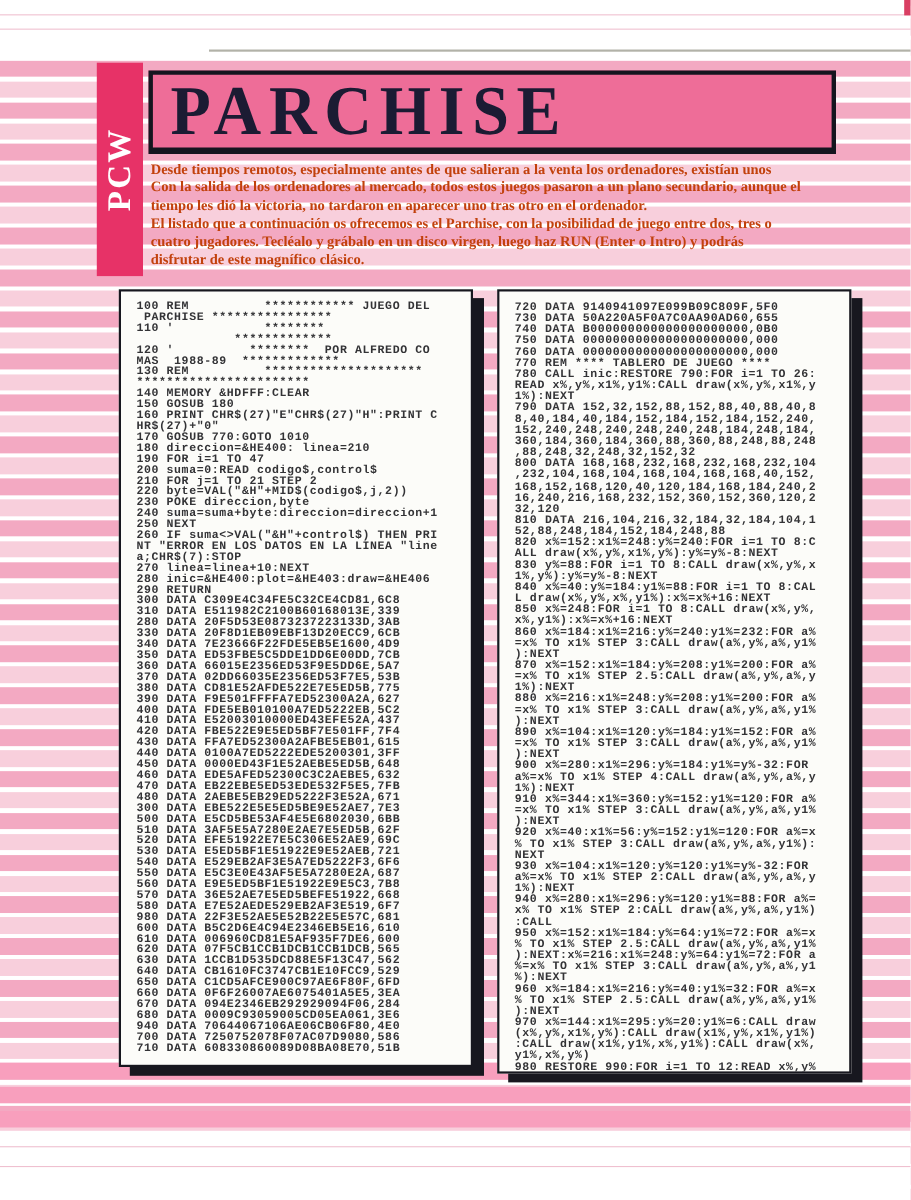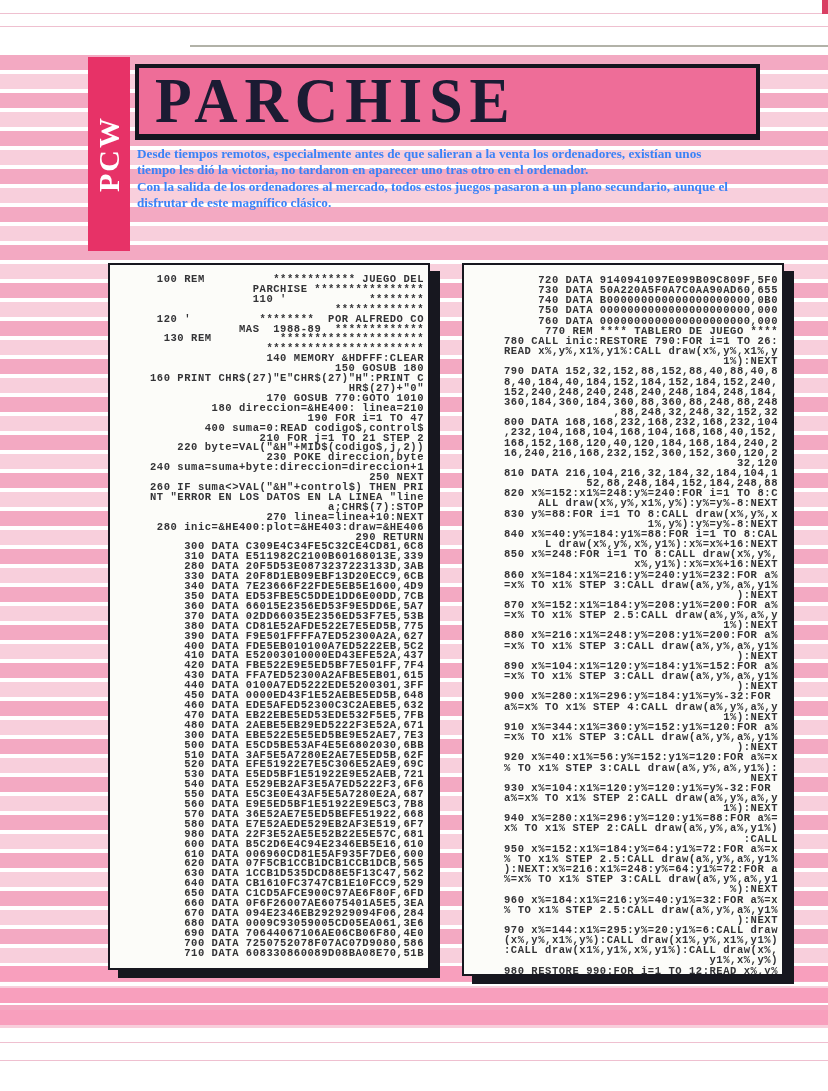--- a/index.html
+++ b/index.html
@@ -47,38 +47,37 @@
   .page-title{
     font-family:"Liberation Serif",serif;font-weight:700;
     font-size:60px;letter-spacing:7px;color:#1b1b33;
     transform:scaleY(1.06);line-height:1;
   }
 
   
   .intro{
     position:absolute;left:137px;top:146px;width:686px;
     font-family:"Liberation Serif",serif;font-weight:700;
-    font-size:13.2px;line-height:16.4px;color:#3b82f6;
+    font-size:13.2px;line-height:16.4px;color:#c2410c;
   }
   .intro .line{white-space:nowrap;}
 
   
   .panel{
     position:absolute;box-sizing:border-box;width:322px;
     background:#fcfcf9;border:2px solid #17171f;
     box-shadow:10px 8px 0 #17171f;
     padding:10px 4px 8px 14px;overflow:hidden;
   }
   .panel-left{left:108px;top:263px;height:707px;}
-  .panel-right{left:462px;top:263px;height:713px;}
+  .panel-right{left:452px;top:263px;height:713px;}
   .code{
     font-family:"Liberation Mono","DejaVu Sans Mono",monospace;
     font-weight:700;font-size:10.5px;color:#333336;
     letter-spacing:0.55px;
-    text-align:right;
   }
   .panel-left .code .line{white-space:pre;line-height:9.9px;}
   .panel-right .code .line{white-space:pre;line-height:10.15px;}
 </style>
 </head>
 <body>
 
 <div id="page">
   <div class="stripes"></div>
 
@@ -102,43 +101,45 @@
   <div class="pcw-bar">
     <span class="pcw-label">PCW</span>
   </div>
 
   <div class="title-box">
     <span class="page-title">PARCHISE</span>
   </div>
 
   <div class="intro">
       <div class="line">Desde tiempos remotos, especialmente antes de que salieran a la venta los ordenadores, existían unos</div>
+      <div class="line">Con la salida de los ordenadores al mercado, todos estos juegos pasaron a un plano secundario, aunque el</div>
       <div class="line">tiempo les dió la victoria, no tardaron en aparecer uno tras otro en el ordenador.</div>
-      <div class="line">Con la salida de los ordenadores al mercado, todos estos juegos pasaron a un plano secundario, aunque el</div>
+      <div class="line">El listado que a continuación os ofrecemos es el Parchise, con la posibilidad de juego entre dos, tres o</div>
+      <div class="line">cuatro jugadores. Tecléalo y grábalo en un disco virgen, luego haz RUN (Enter o Intro) y podrás</div>
       <div class="line">disfrutar de este magnífico clásico.</div>
     </div>
 
   <div class="panel panel-left">
     <div class="code">
         <div class="line">100 REM          ************ JUEGO DEL</div>
         <div class="line"> PARCHISE ****************</div>
         <div class="line">110 '            ********</div>
         <div class="line">             *************</div>
         <div class="line">120 '          ********  POR ALFREDO CO</div>
         <div class="line">MAS  1988-89  *************</div>
         <div class="line">130 REM          *********************</div>
         <div class="line">***********************</div>
         <div class="line">140 MEMORY &amp;HDFFF:CLEAR</div>
         <div class="line">150 GOSUB 180</div>
         <div class="line">160 PRINT CHR$(27)"E"CHR$(27)"H":PRINT C</div>
         <div class="line">HR$(27)+"0"</div>
         <div class="line">170 GOSUB 770:GOTO 1010</div>
         <div class="line">180 direccion=&amp;HE400: linea=210</div>
         <div class="line">190 FOR i=1 TO 47</div>
-        <div class="line">400 suma=0:READ codigo$,control$</div>
+        <div class="line">200 suma=0:READ codigo$,control$</div>
         <div class="line">210 FOR j=1 TO 21 STEP 2</div>
         <div class="line">220 byte=VAL("&amp;H"+MID$(codigo$,j,2))</div>
         <div class="line">230 POKE direccion,byte</div>
         <div class="line">240 suma=suma+byte:direccion=direccion+1</div>
         <div class="line">250 NEXT</div>
         <div class="line">260 IF suma&lt;&gt;VAL("&amp;H"+control$) THEN PRI</div>
         <div class="line">NT "ERROR EN LOS DATOS EN LA LINEA "line</div>
         <div class="line">a;CHR$(7):STOP</div>
         <div class="line">270 linea=linea+10:NEXT</div>
         <div class="line">280 inic=&amp;HE400:plot=&amp;HE403:draw=&amp;HE406</div>
@@ -175,21 +176,21 @@
         <div class="line">980 DATA 22F3E52AE5E52B22E5E57C,681</div>
         <div class="line">600 DATA B5C2D6E4C94E2346EB5E16,610</div>
         <div class="line">610 DATA 006960CD81E5AF935F7DE6,600</div>
         <div class="line">620 DATA 07F5CB1CCB1DCB1CCB1DCB,565</div>
         <div class="line">630 DATA 1CCB1D535DCD88E5F13C47,562</div>
         <div class="line">640 DATA CB1610FC3747CB1E10FCC9,529</div>
         <div class="line">650 DATA C1CD5AFCE900C97AE6F80F,6FD</div>
         <div class="line">660 DATA 0F6F26007AE6075401A5E5,3EA</div>
         <div class="line">670 DATA 094E2346EB292929094F06,284</div>
         <div class="line">680 DATA 0009C93059005CD05EA061,3E6</div>
-        <div class="line">690 DATA 70644067106AE06CB06F80,4E0</div>
+        <div class="line">940 DATA 70644067106AE06CB06F80,4E0</div>
         <div class="line">700 DATA 7250752078F07AC07D9080,586</div>
         <div class="line">710 DATA 608330860089D08BA08E70,51B</div>
       </div>
   </div>
 
   <div class="panel panel-right">
     <div class="code">
         <div class="line">720 DATA 9140941097E099B09C809F,5F0</div>
         <div class="line">730 DATA 50A220A5F0A7C0AA90AD60,655</div>
         <div class="line">740 DATA B000000000000000000000,0B0</div>

